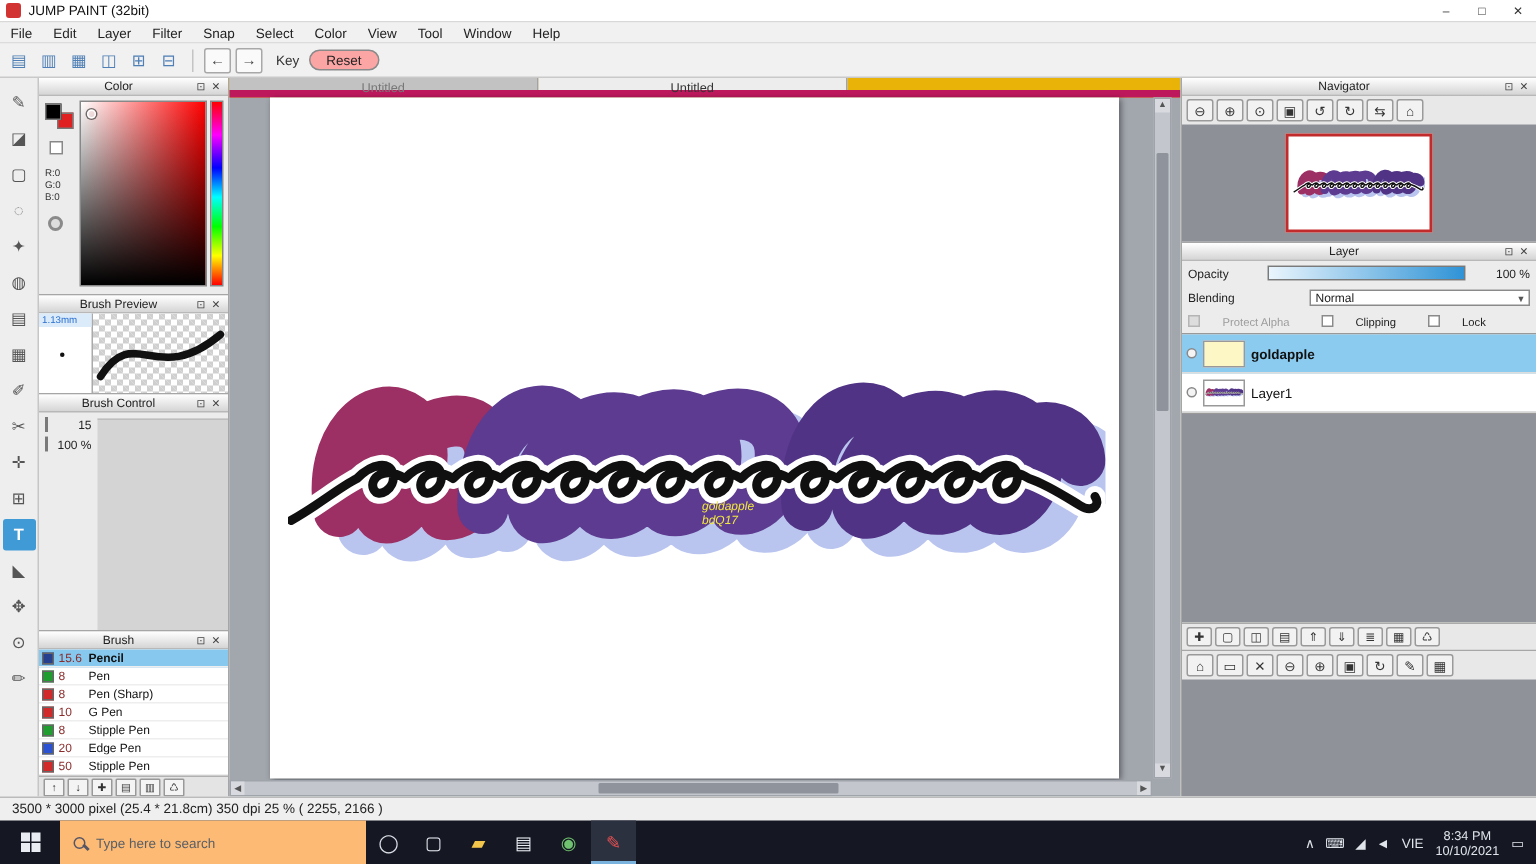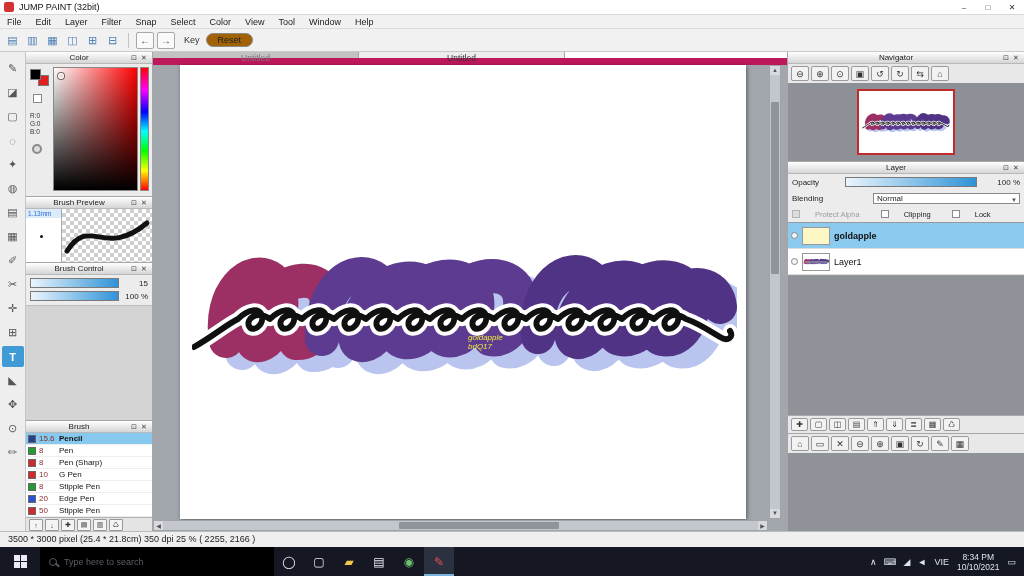--- a/index.html
+++ b/index.html
@@ -16,21 +16,21 @@
   
   .menubar{height:14px;background:#f1f1f1;display:flex;align-items:center;border-bottom:1px solid #dcdcdc;}
   .menu-item{padding:16px 7px;font-size:9px;color:#222;line-height:14px;}
 
   
   .toolbarrow{height:23px;background:#f1f1f1;display:flex;align-items:center;padding-left:4px;gap:3px;border-bottom:1px solid #c9c9c9;}
   .tb-btn{width:17px;height:17px;display:flex;align-items:center;justify-content:center;font-size:11px;color:#4f7fb5;border-radius:2px;}
   .tb-btn.boxed{border:1px solid #a8a8a8;background:#fafafa;color:#444;font-size:10px;width:18px;height:17px;}
   .tb-sep{width:1px;height:15px;background:#c4c4c4;margin:0 4px;}
   .key-label{font-size:9px;color:#333;margin:0 3px 0 6px;}
-  .reset-btn{border:1px solid #8a8a8a;border-radius:9px;background:#a16207;font-size:9px;padding:1px 11px;color:#222;}
+  .reset-btn{border:1px solid #8a8a8a;border-radius:9px;background:#fca5a5;font-size:9px;padding:1px 11px;color:#222;}
 
   
   .main{position:absolute;top:52px;left:0;right:0;height:479px;display:flex;}
 
   .toolstrip{width:26px;background:#eeeeee;border-right:1px solid #c6c6c6;display:flex;flex-direction:column;align-items:center;padding-top:6px;gap:3px;}
   .tool{width:22px;height:21px;display:flex;align-items:center;justify-content:center;font-size:11px;color:#555;border-radius:2px;}
   .tool.selected{background:#3f9ad6;color:#fff;font-weight:bold;}
 
   .leftcol{width:127px;border-right:1px solid #a6a6a6;display:flex;flex-direction:column;background:#ececec;}
   .panel{border-bottom:1px solid #a6a6a6;display:flex;flex-direction:column;}
@@ -53,41 +53,41 @@
 
   
   .bpbody{height:53px;display:flex;}
   .bpleft{width:36px;border-right:1px solid #aaa;background:#fff;position:relative;}
   .bpsize{display:block;font-size:6.5px;color:#2a6fd0;background:#dcebfa;padding:1px 2px;}
   .bpdot{position:absolute;left:14px;top:26px;width:3px;height:3px;background:#111;border-radius:50%;}
   .checker{background-color:#fff;background-image:linear-gradient(45deg,#cfcfcf 25%,transparent 25%,transparent 75%,#cfcfcf 75%),linear-gradient(45deg,#cfcfcf 25%,transparent 25%,transparent 75%,#cfcfcf 75%);background-size:8px 8px;background-position:0 0,4px 4px;}
   .bpright{flex:1;}
 
   
-  .bcbody{height:145px;display:flex;flex-direction:column;}
+  .bcbody{height:145px;display:flex;flex-direction:row;}
   .bc-row{display:flex;align-items:center;gap:3px;padding:3px 4px 0 4px;}
   .slider{flex:1;height:10px;border:1px solid #7a7a7a;background:#fff;position:relative;overflow:hidden;}
   .slider .fill{position:absolute;top:0;left:0;bottom:0;width:100%;background:linear-gradient(to right,#eaf5fd,#2f93d6);}
   .bc-val{width:26px;text-align:right;font-size:8px;color:#222;}
   .bc-filler{flex:1;background:#d4d4d4;margin-top:4px;border-top:1px solid #bdbdbd;}
 
   
   .brushlist{background:#fff;}
   .brush-row{display:flex;align-items:center;height:12px;font-size:8px;gap:3px;padding:0 2px;border-bottom:1px solid #eee;}
   .brush-row.selected{background:#86c8ee;}
   .brush-row.selected .bname{font-weight:bold;}
   .bchip{width:8px;height:8px;border:1px solid #666;flex:0 0 auto;}
   .bsize{width:17px;color:#8a2c2c;}
   .bname{flex:1;color:#111;white-space:nowrap;overflow:hidden;}
   .brushbtns{height:15px;background:#e4e4e4;border-top:1px solid #b0b0b0;display:flex;align-items:center;gap:2px;padding:0 3px;}
   .sm-btn{min-width:14px;height:12px;border:1px solid #999;background:#f4f4f4;display:flex;align-items:center;justify-content:center;font-size:7px;color:#333;border-radius:1px;}
 
   
   .canvas-area{flex:1;display:flex;flex-direction:column;background:#a2a6ad;min-width:0;}
-  .tabbar{height:13px;background:#ffffff;display:flex;border-bottom:7px solid #be185d;}
+  .tabbar{height:13px;background:#eab308;display:flex;border-bottom:5px solid #be185d;}
   .tab{width:206px;text-align:center;font-size:8.5px;line-height:13px;color:#777;background:#c2c2c2;border-right:1px solid #a3a3a3;}
   .tab.selected{background:#ededed;color:#333;}
   .workspace{flex:1;position:relative;}
   .canvas{position:absolute;left:27px;top:0;width:566px;height:454px;background:#fff;box-shadow:1px 1px 4px rgba(0,0,0,.45);}
   .art{position:absolute;left:12px;top:158px;width:545px;height:175px;}
   .watermark{position:absolute;left:288px;top:268px;font-size:8px;line-height:9px;color:#f2e93e;font-style:italic;}
   .vscroll{position:absolute;top:0;bottom:12px;right:6px;width:12px;background:#c3c7cd;border:1px solid #9fa3aa;}
   .vthumb{position:absolute;top:8%;left:1px;right:1px;height:38%;background:#8f949c;border-radius:1px;}
   .varrow{position:absolute;left:0;right:0;height:9px;background:#d8dadf;color:#555;font-size:6px;text-align:center;line-height:9px;}
   .hscroll{position:absolute;left:0;right:19px;bottom:0;height:11px;background:#c3c7cd;border:1px solid #9fa3aa;}
@@ -127,21 +127,21 @@
   .icon-btn{width:18px;height:15px;border:1px solid #9a9a9a;background:#f2f2f2;display:flex;align-items:center;justify-content:center;font-size:9px;color:#333;border-radius:2px;}
 
   
   .statusbar{position:absolute;left:0;right:0;top:531px;height:16px;background:#efefef;border-top:1px solid #bbb;font-size:9px;line-height:15px;padding-left:8px;color:#222;}
 
   
   .taskbar{position:absolute;left:0;right:0;bottom:0;height:29px;background:#151822;display:flex;align-items:stretch;color:#dfe3ea;}
   .start{width:40px;display:flex;align-items:center;justify-content:center;}
   .winlogo{display:grid;grid-template-columns:6px 6px;grid-template-rows:6px 6px;gap:1px;}
   .winlogo span{background:#e9ecf2;}
-  .tsearch{width:234px;background:#000000;display:flex;align-items:center;gap:7px;padding:0 9px;color:#5a5f66;}
+  .tsearch{width:204px;background:#fdba74;display:flex;align-items:center;gap:7px;padding:0 9px;color:#5a5f66;}
   .mag{width:8px;height:8px;border:1.5px solid #556;border-radius:50%;position:relative;flex:0 0 auto;}
   .mag::after{content:"";position:absolute;width:5px;height:1.5px;background:#556;transform:rotate(45deg);right:-4px;bottom:-1px;}
   .tapp{width:30px;display:flex;align-items:center;justify-content:center;font-size:12px;}
   .tapp.selected{background:#2c3140;box-shadow:inset 0 -2px 0 #7ab3dd;}
   .tray{margin-left:auto;display:flex;align-items:center;gap:8px;padding-right:8px;font-size:9px;}
   .trayicon{font-size:9px;color:#dfe3ea;}
   .clock{text-align:center;font-size:8.5px;line-height:10px;}
 </style>
 </head>
 <body>

